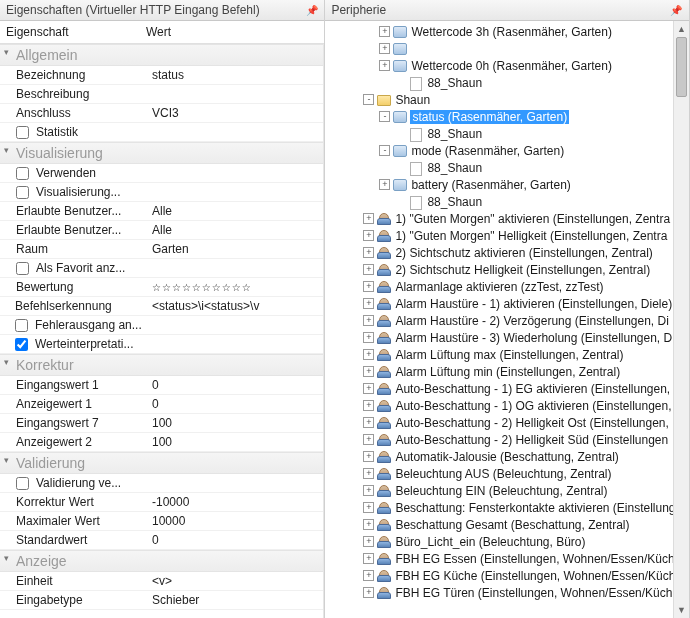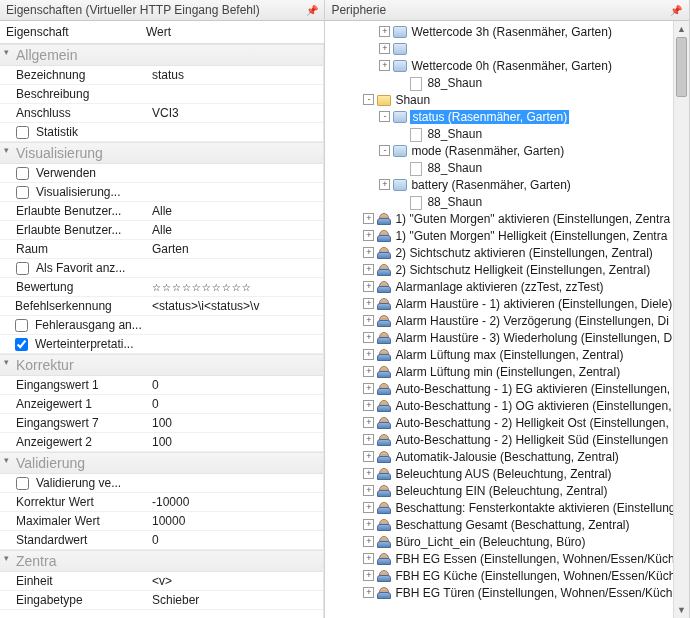--- a/index.html
+++ b/index.html
@@ -302,21 +302,21 @@
           <span>Maximaler Wert</span>
         </div>
         <div class="value">10000</div>
       </div>
       <div class="row">
         <div class="label">
           <span>Standardwert</span>
         </div>
         <div class="value">0</div>
       </div>
-      <div class="cat">Zentra</div>
+      <div class="cat">Anzeige</div>
       <div class="row">
         <div class="label">
           <span>Einheit</span>
         </div>
         <div class="value">&lt;v&gt;</div>
       </div>
       <div class="row">
         <div class="label">
           <span>Eingabetype</span>
         </div>

